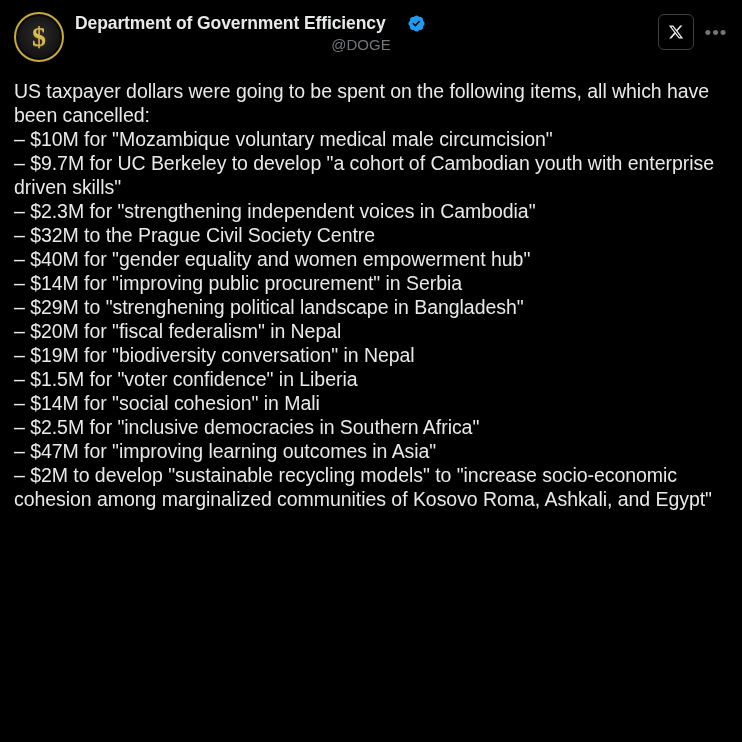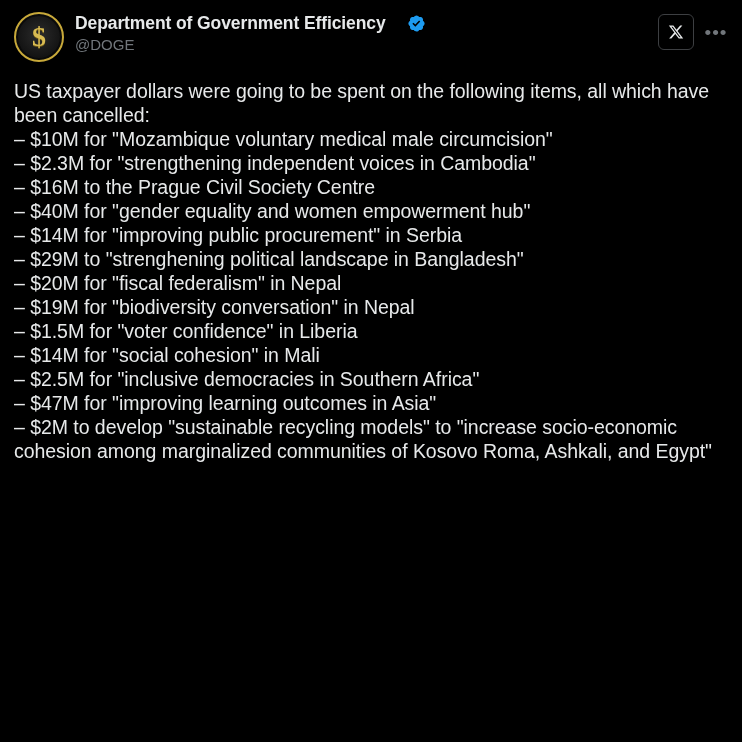--- a/index.html
+++ b/index.html
@@ -70,20 +70,21 @@
   .verified {
     width: 19px;
     height: 19px;
     flex: 0 0 auto;
     display: inline-block;
   }
   .handle {
     font-size: 15px;
     color: #71767b;
     margin-top: 2px;
+    text-align: center;
   }
   .header-actions {
     display: flex;
     align-items: center;
     gap: 10px;
     flex: 0 0 auto;
     padding-top: 2px;
   }
   .x-badge {
     width: 34px;
@@ -145,22 +146,23 @@
           <path fill="#e7e9ea" d="M18.244 2.25h3.308l-7.227 8.26 8.502 11.24H16.17l-5.214-6.817L4.99 21.75H1.68l7.73-8.835L1.254 2.25H8.08l4.713 6.231zm-1.161 17.52h1.833L7.084 4.126H5.117z"></path>
         </svg>
       </div>
       <div class="more-dots">•••</div>
     </div>
   </div>
 
   <div class="body">
     <span class="line">US taxpayer dollars were going to be spent on the following items, all which have been cancelled:</span>
     <span class="line">– $10M for "Mozambique voluntary medical male circumcision"</span>
+    <span class="line">– $9.7M for UC Berkeley to develop "a cohort of Cambodian youth with enterprise driven skills"</span>
     <span class="line">– $2.3M for "strengthening independent voices in Cambodia"</span>
-    <span class="line">– $16M to the Prague Civil Society Centre</span>
+    <span class="line">– $32M to the Prague Civil Society Centre</span>
     <span class="line">– $40M for "gender equality and women empowerment hub"</span>
     <span class="line">– $14M for "improving public procurement" in Serbia</span>
     <span class="line">– $29M to "strenghening political landscape in Bangladesh"</span>
     <span class="line">– $20M for "fiscal federalism" in Nepal</span>
     <span class="line">– $19M for "biodiversity conversation" in Nepal</span>
     <span class="line">– $1.5M for "voter confidence" in Liberia</span>
     <span class="line">– $14M for "social cohesion" in Mali</span>
     <span class="line">– $2.5M for "inclusive democracies in Southern Africa"</span>
     <span class="line">– $47M for "improving learning outcomes in Asia"</span>
     <span class="line">– $2M to develop "sustainable recycling models" to "increase socio-economic cohesion among marginalized communities of Kosovo Roma, Ashkali, and Egypt"</span>

